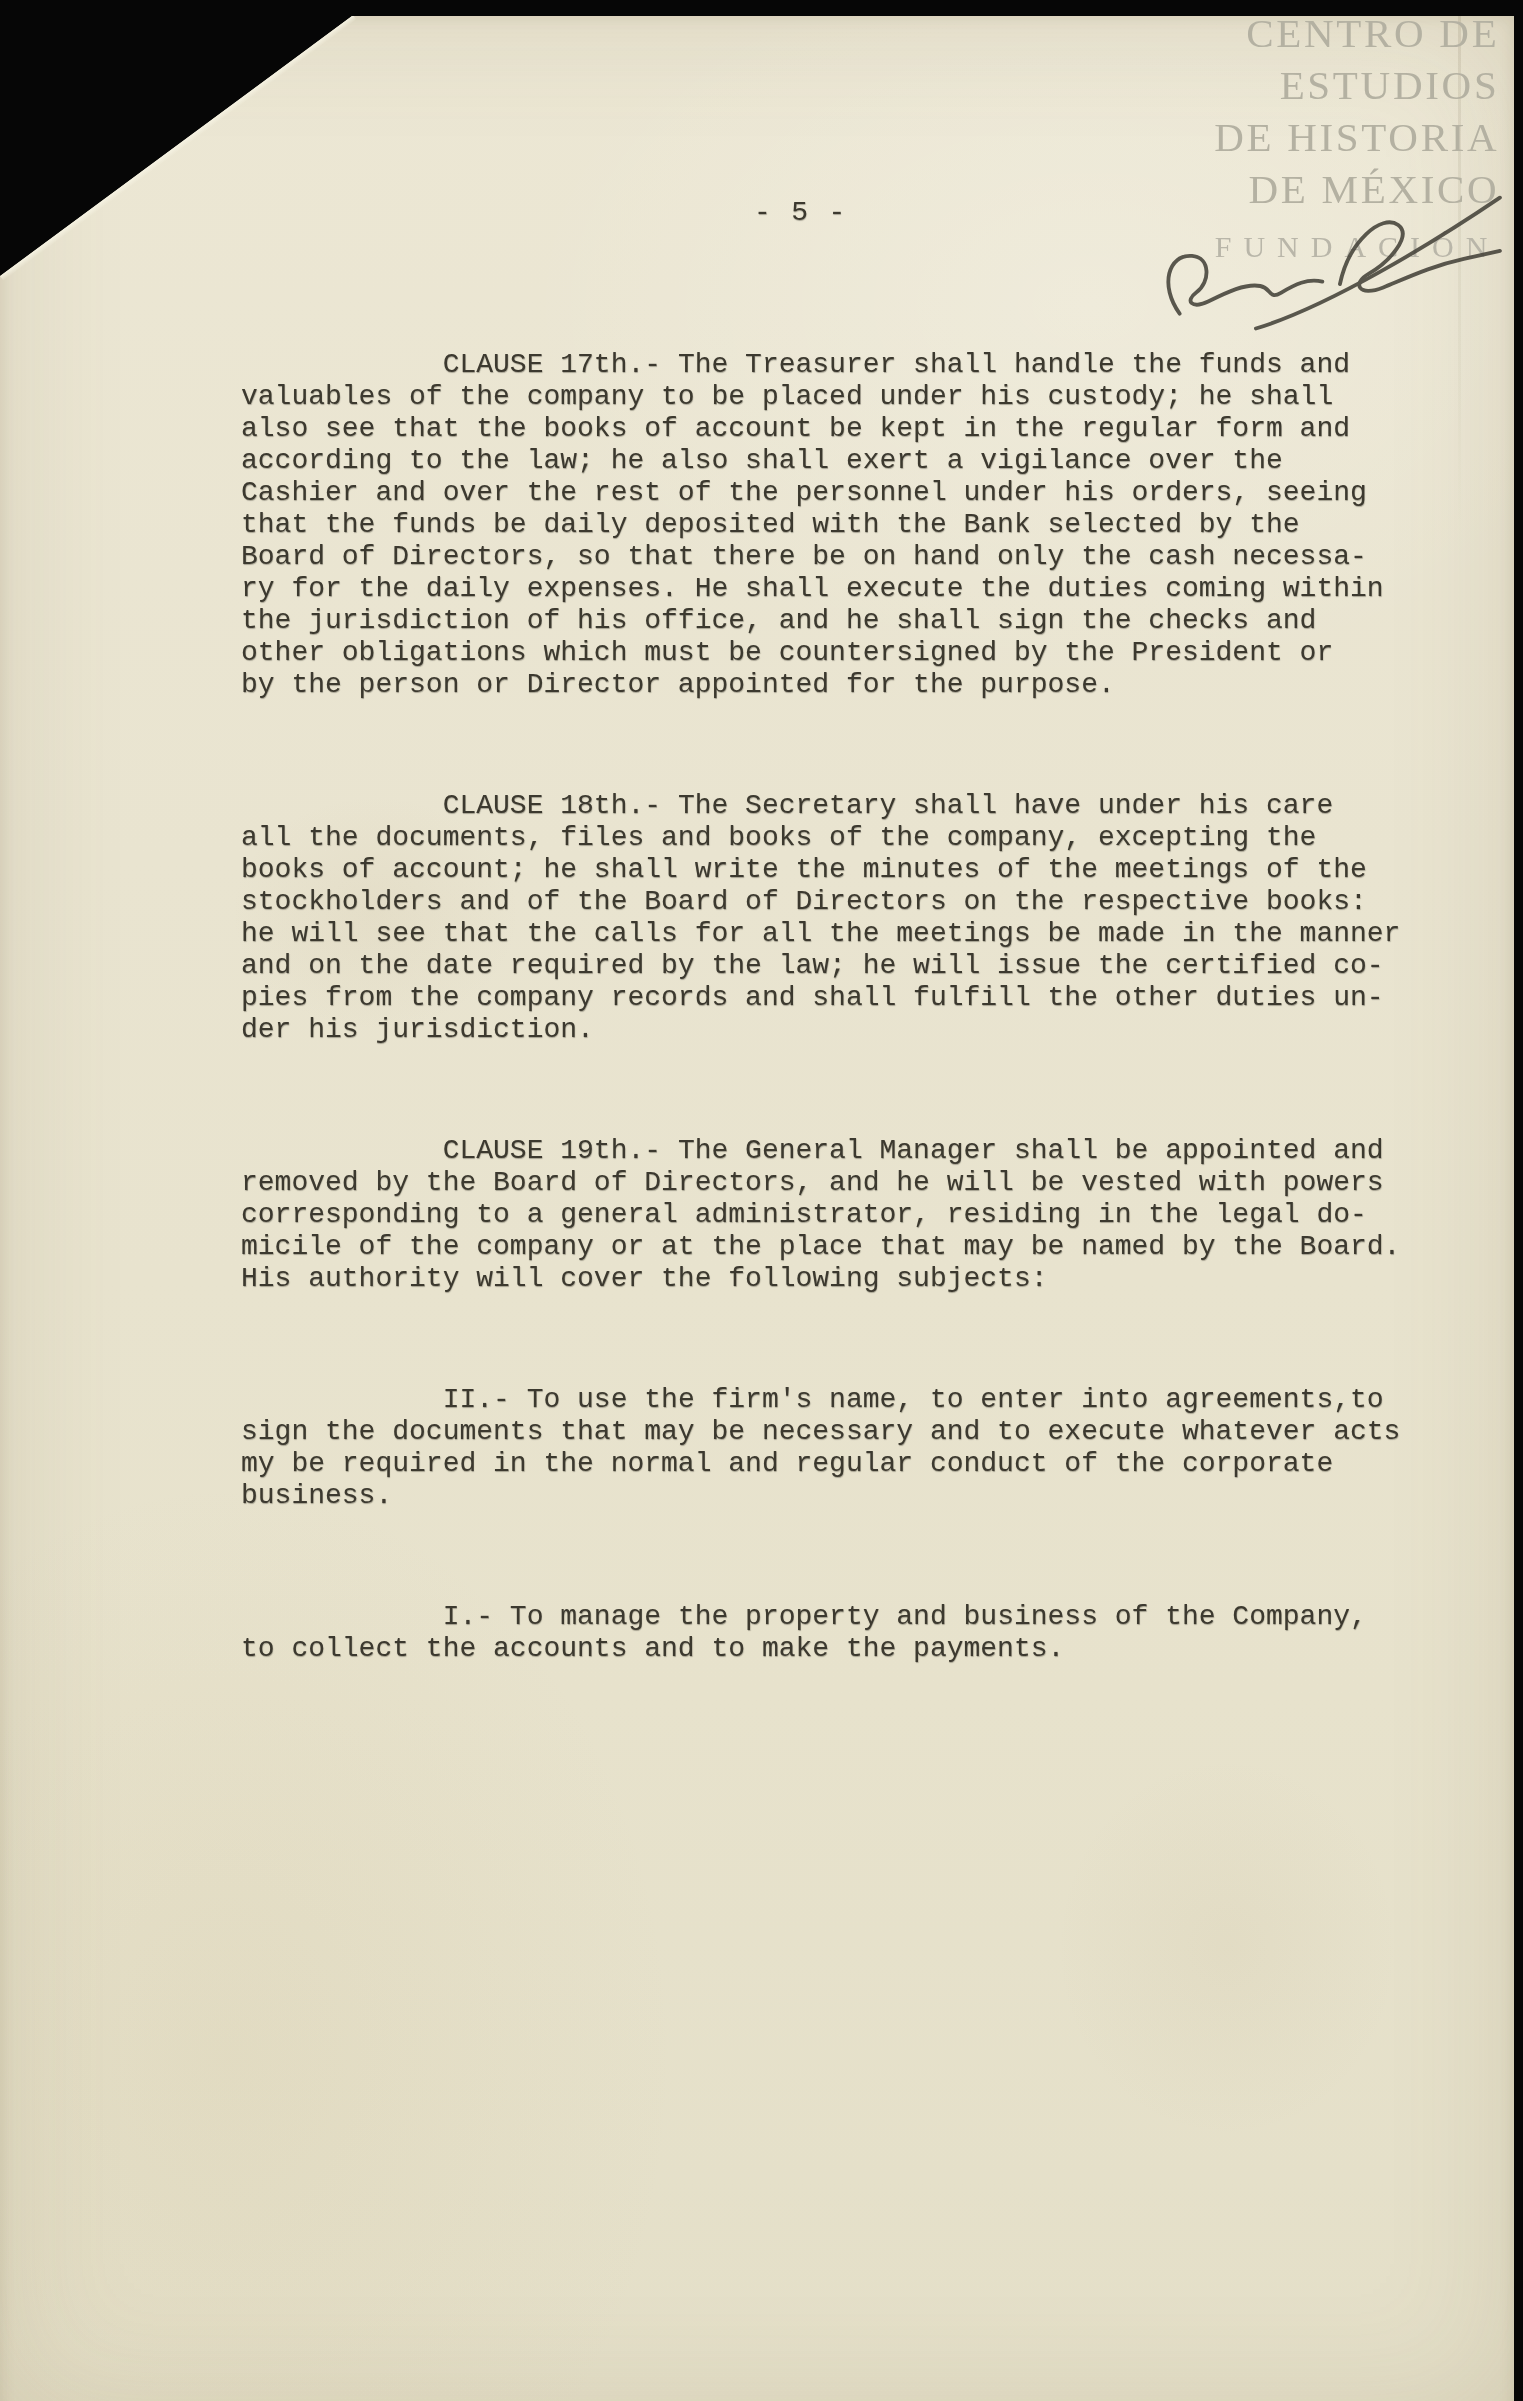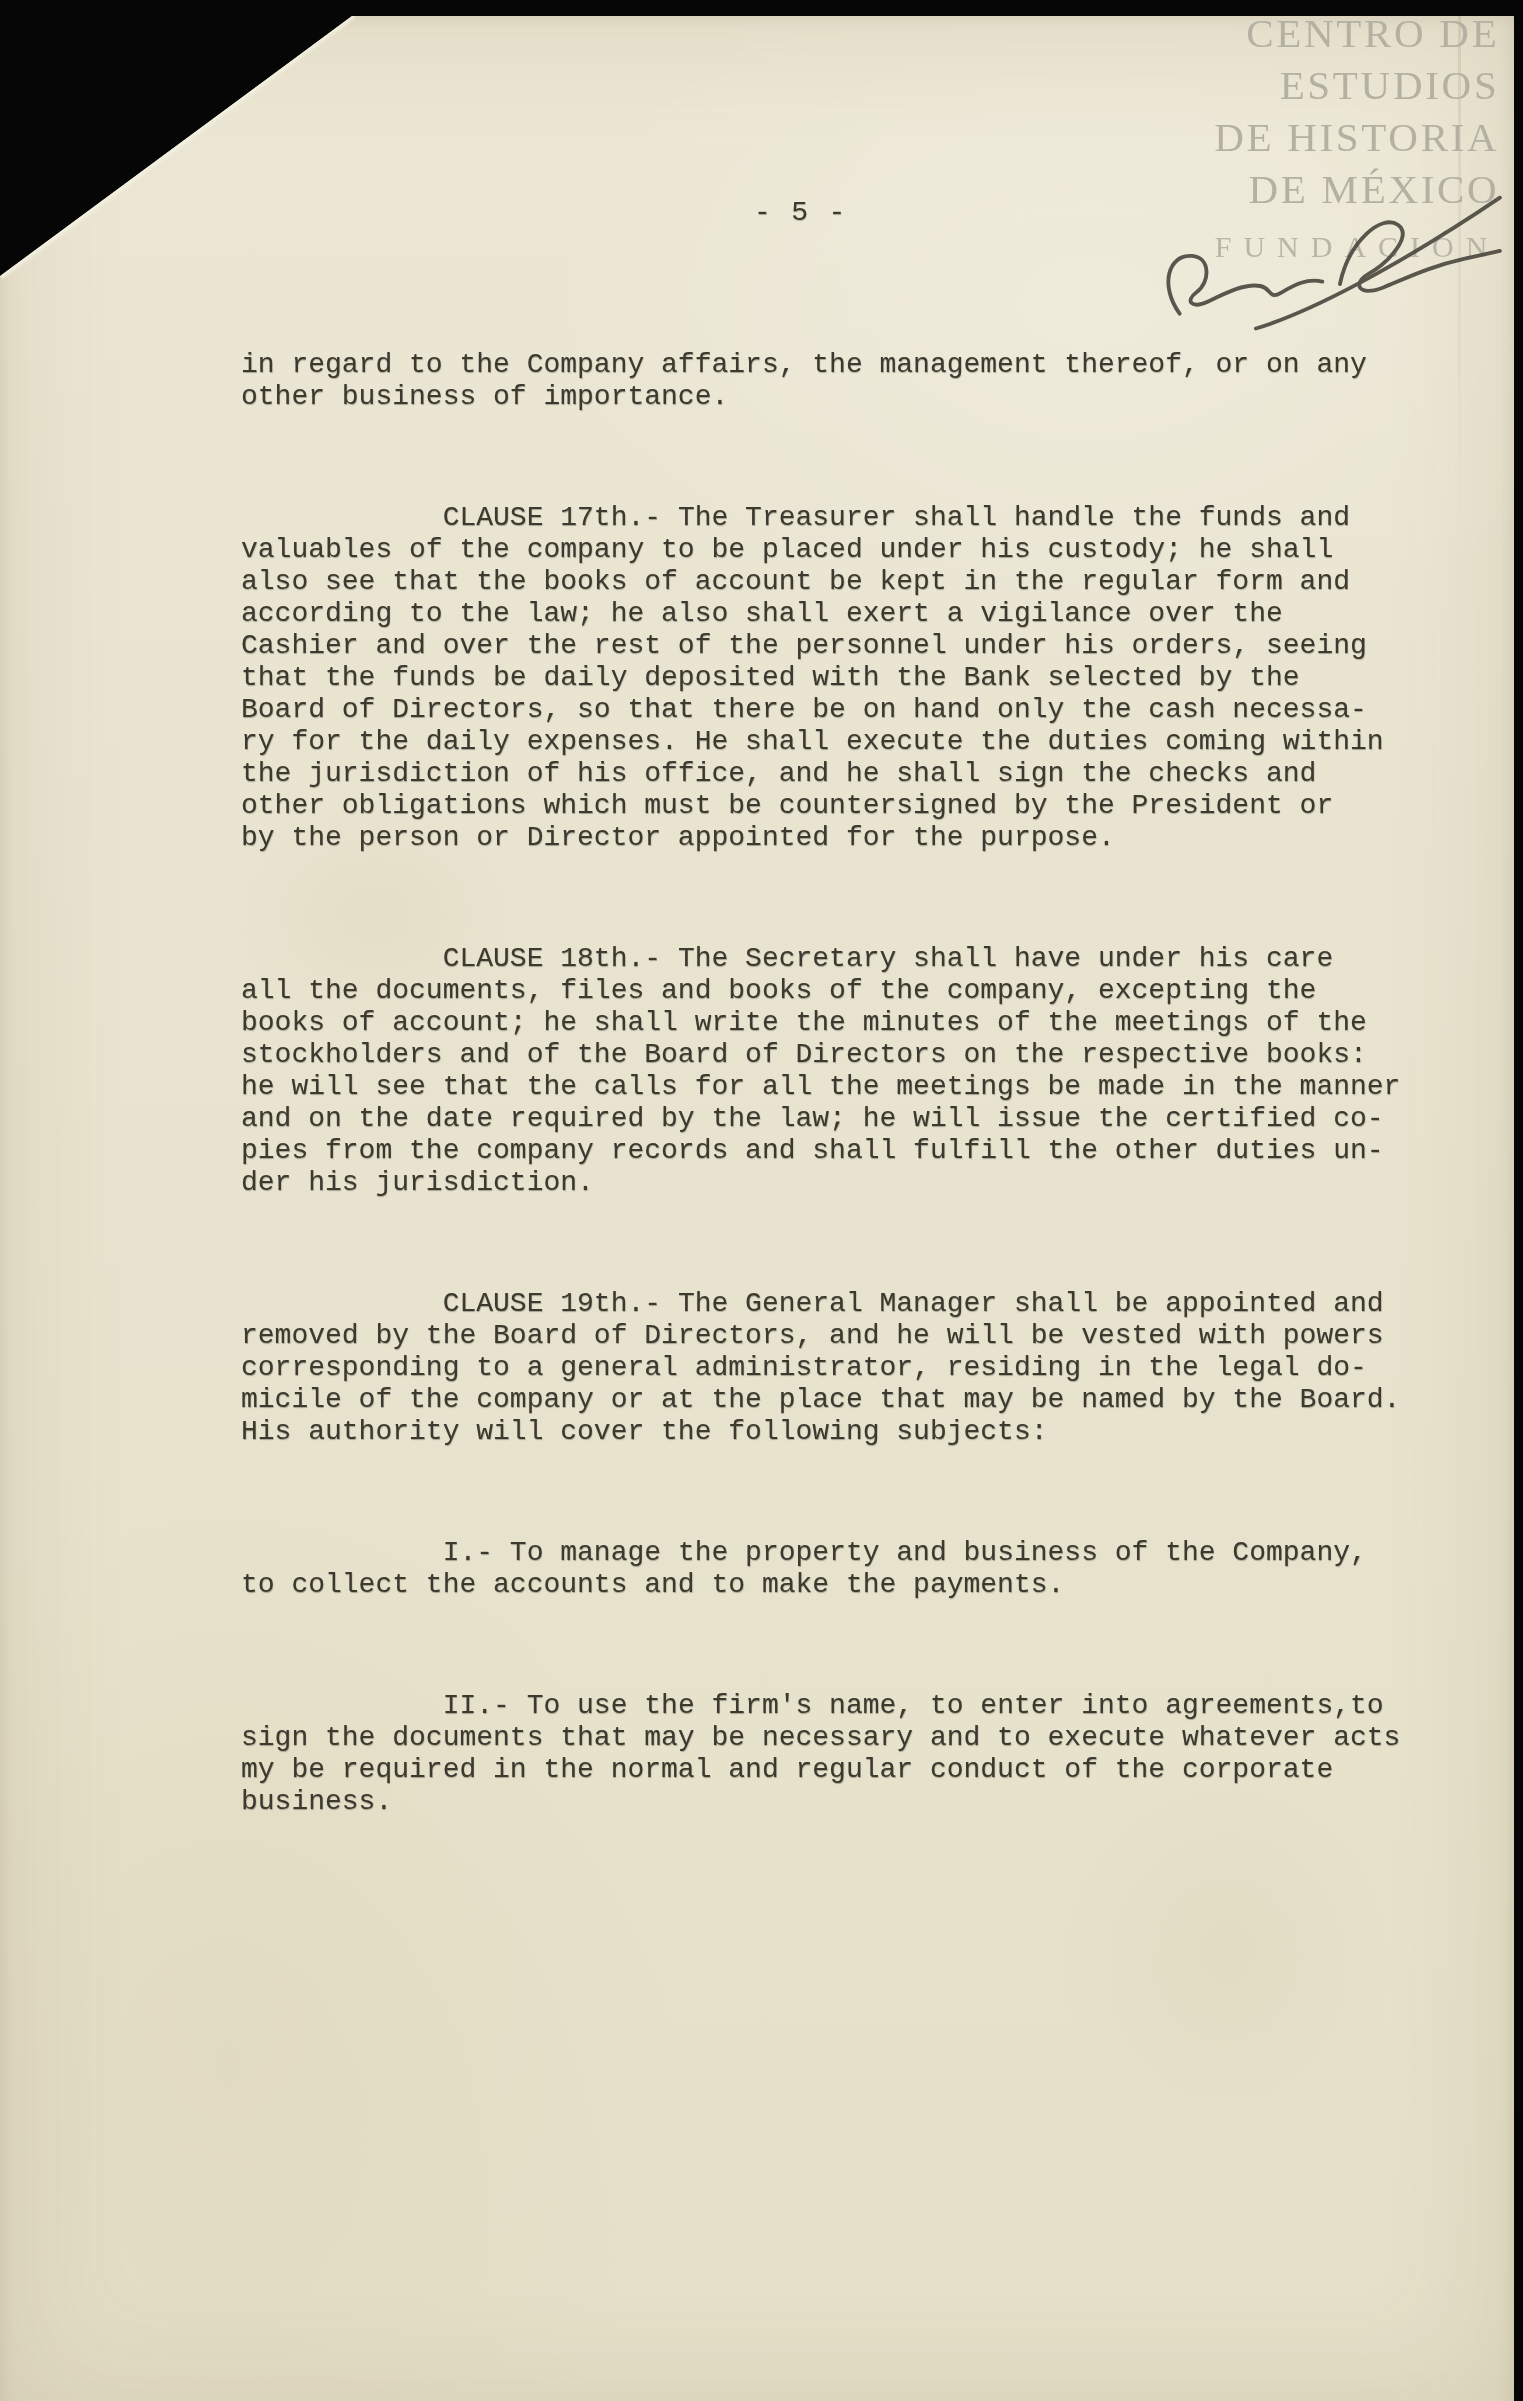--- a/index.html
+++ b/index.html
@@ -146,22 +146,20 @@
     <g fill="none" stroke="#45423a" stroke-width="4.2" stroke-linecap="round" opacity="0.88">
       <path d="M38,128 C18,96 30,62 56,66 C76,69 74,96 58,106 C44,115 52,124 70,117 C92,108 112,100 128,104 C140,107 136,120 150,113 C166,105 180,99 196,104"></path>
       <path d="M215,108 C228,62 266,34 283,48 C298,61 270,88 247,99 C228,108 234,124 262,115 C292,105 318,95 352,90 L392,84"></path>
       <path d="M120,150 C200,132 320,70 396,26"></path>
     </g>
   </svg>
 
   <div class="textblock">
     <div class="pagenum">- 5 -</div>
 
-    <div class="para">in regard to the Company affairs, the management thereof, or on any
-other business of importance.</div>
     <div class="para">            CLAUSE 17th.- The Treasurer shall handle the funds and
 valuables of the company to be placed under his custody; he shall
 also see that the books of account be kept in the regular form and
 according to the law; he also shall exert a vigilance over the
 Cashier and over the rest of the personnel under his orders, seeing
 that the funds be daily deposited with the Bank selected by the
 Board of Directors, so that there be on hand only the cash necessa-
 ry for the daily expenses. He shall execute the duties coming within
 the jurisdiction of his office, and he shall sign the checks and
 other obligations which must be countersigned by the President or
@@ -172,26 +170,26 @@
 stockholders and of the Board of Directors on the respective books:
 he will see that the calls for all the meetings be made in the manner
 and on the date required by the law; he will issue the certified co-
 pies from the company records and shall fulfill the other duties un-
 der his jurisdiction.</div>
     <div class="para">            CLAUSE 19th.- The General Manager shall be appointed and
 removed by the Board of Directors, and he will be vested with powers
 corresponding to a general administrator, residing in the legal do-
 micile of the company or at the place that may be named by the Board.
 His authority will cover the following subjects:</div>
-    <div class="para">            I.- To manage the property and business of the Company,
-to collect the accounts and to make the payments.</div>
     <div class="para">            II.- To use the firm's name, to enter into agreements,to
 sign the documents that may be necessary and to execute whatever acts
 my be required in the normal and regular conduct of the corporate
 business.</div>
+    <div class="para">            I.- To manage the property and business of the Company,
+to collect the accounts and to make the payments.</div>
     
     
     
     
     
   </div>
 
 </div>
 
 

